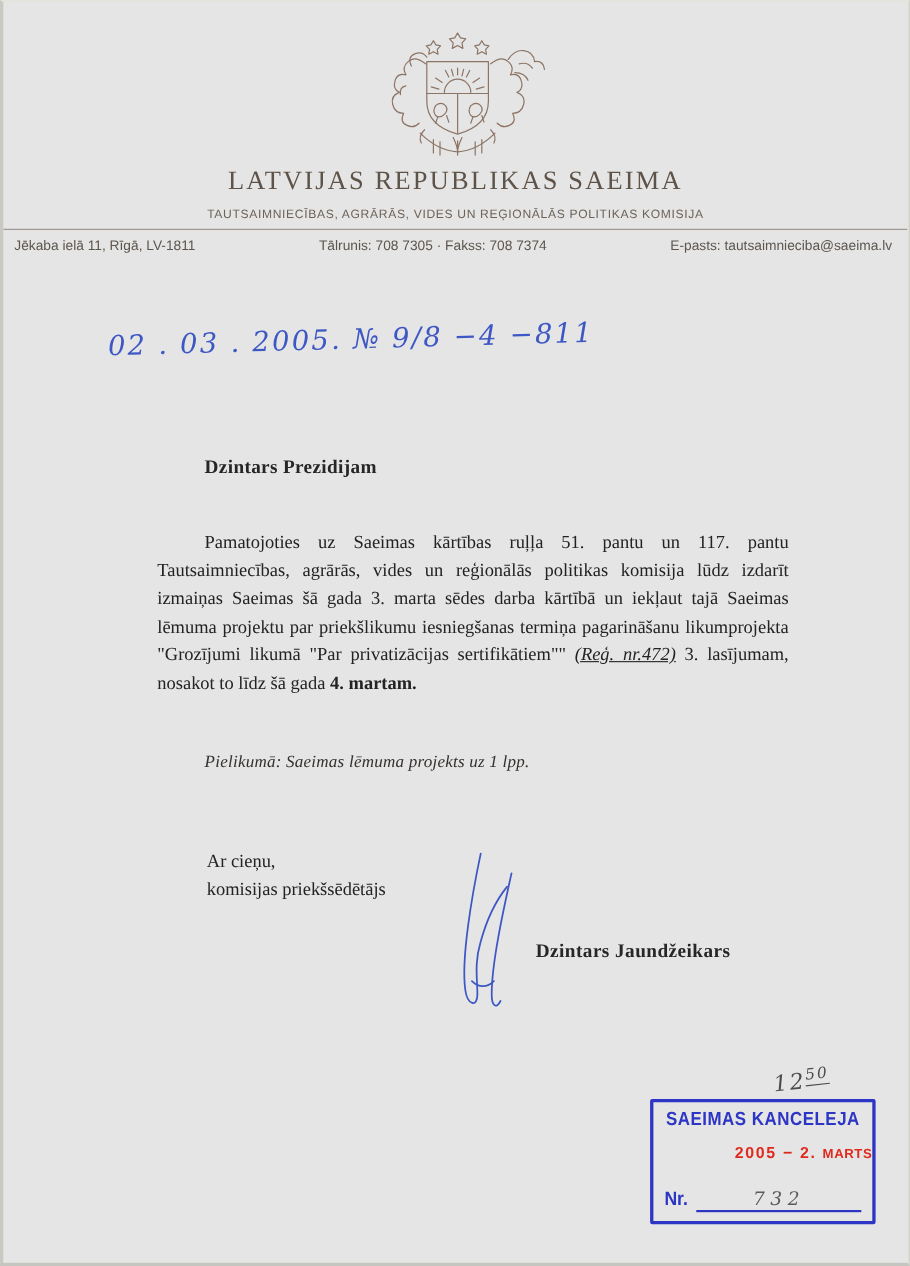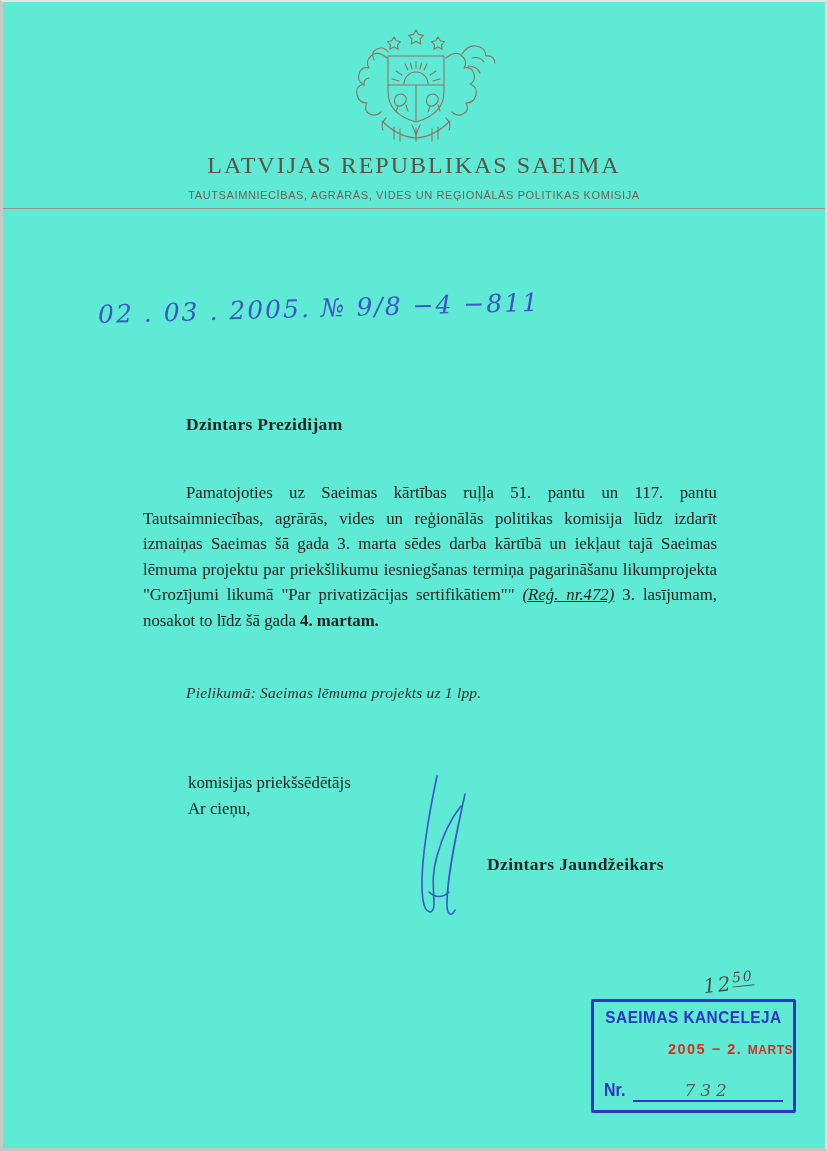--- a/index.html
+++ b/index.html
@@ -1,18 +1,18 @@
 <!DOCTYPE html>
 <html><head>
 <meta charset="utf-8">
 <style>
   html,body{margin:0;padding:0;background:#9a9a96;}
   .page{
     position:relative; width:827px; height:1151px; margin:0 auto;
-    background:#5eead4; overflow:hidden;
+    background:#e5e5e5; overflow:hidden;
     font-family:"Liberation Serif", serif; color:#262626;
     border-left:3px solid #c9c9c3; border-right:2px solid #e0e0da;
     border-top:2px solid #e4e4df; border-bottom:3px solid #c6c6c0;
     box-sizing:border-box;
   }
   .emblem{position:absolute; left:331px; top:26px; width:165px; height:116px;}
   .org-name{
     position:absolute; left:0; top:150px; width:100%; text-align:center;
     font-family:"Liberation Serif", serif; font-size:24px; letter-spacing:2px;
     color:#5e5349; font-weight:400;
@@ -117,32 +117,37 @@
 
     <path d="M48,93 q16,16 34,17 q18,-1 34,-17"></path>
     <path d="M60,99 v12 M66,101 v12 M98,101 v12 M104,99 v12"></path>
     <path d="M78,97 q4,8 4,14 M86,97 q-4,8 -4,14 M82,100 v13"></path>
     <path d="M52,90 q-6,6 -3,12 M112,90 q6,6 3,12"></path>
   </svg>
 
   <div class="org-name">LATVIJAS REPUBLIKAS SAEIMA</div>
   <div class="committee">TAUTSAIMNIECĪBAS, AGRĀRĀS, VIDES UN REĢIONĀLĀS POLITIKAS KOMISIJA</div>
   <div class="head-rule"></div>
+  <div class="contact-row">
+    <span>Jēkaba ielā 11, Rīgā, LV-1811</span>
+    <span>Tālrunis: 708 7305 · Fakss: 708 7374</span>
+    <span>E-pasts: tautsaimnieciba@saeima.lv</span>
+  </div>
 
   <div class="handwritten-ref">02 . 03 . 2005.  № 9/8 −4 −811</div>
 
   <div class="addressee">Dzintars Prezidijam</div>
 
   <div class="body-par"><span>Pamatojoties uz Saeimas kārtības ruļļa 51. pantu un 117. pantu Tautsaimniecības, agrārās, vides un reģionālās politikas komisija lūdz izdarīt izmaiņas Saeimas šā gada 3. marta sēdes darba kārtībā un iekļaut tajā Saeimas lēmuma projektu par priekšlikumu iesniegšanas termiņa pagarināšanu likumprojekta  "Grozījumi likumā "Par privatizācijas sertifikātiem""  </span><span class="seg-italic-u">(Reģ. nr.472)</span><span> 3. lasījumam, nosakot to līdz šā gada </span><span class="seg-bold">4. martam.</span></div>
 
   <div class="attachment">Pielikumā: Saeimas lēmuma projekts uz 1 lpp.</div>
 
   <div class="closing">
+    <div>Ar cieņu,</div>
     <div>komisijas priekšsēdētājs</div>
-    <div>Ar cieņu,</div>
   </div>
 
   <svg class="signature" viewBox="0 0 80 152" fill="none" stroke="#3d57c4" stroke-width="1.6" stroke-linecap="round">
     <path d="M30,4 C22,42 12,100 16,128 C18,142 27,144 27,132 C27,118 24,104 30,84 C36,62 46,44 54,34"></path>
     <path d="M58,22 C50,58 40,104 40,132 C40,142 44,146 48,138"></path>
     <path d="M22,120 C28,126 36,126 42,120"></path>
   </svg>
 
   <div class="signer">Dzintars Jaundžeikars</div>
 

